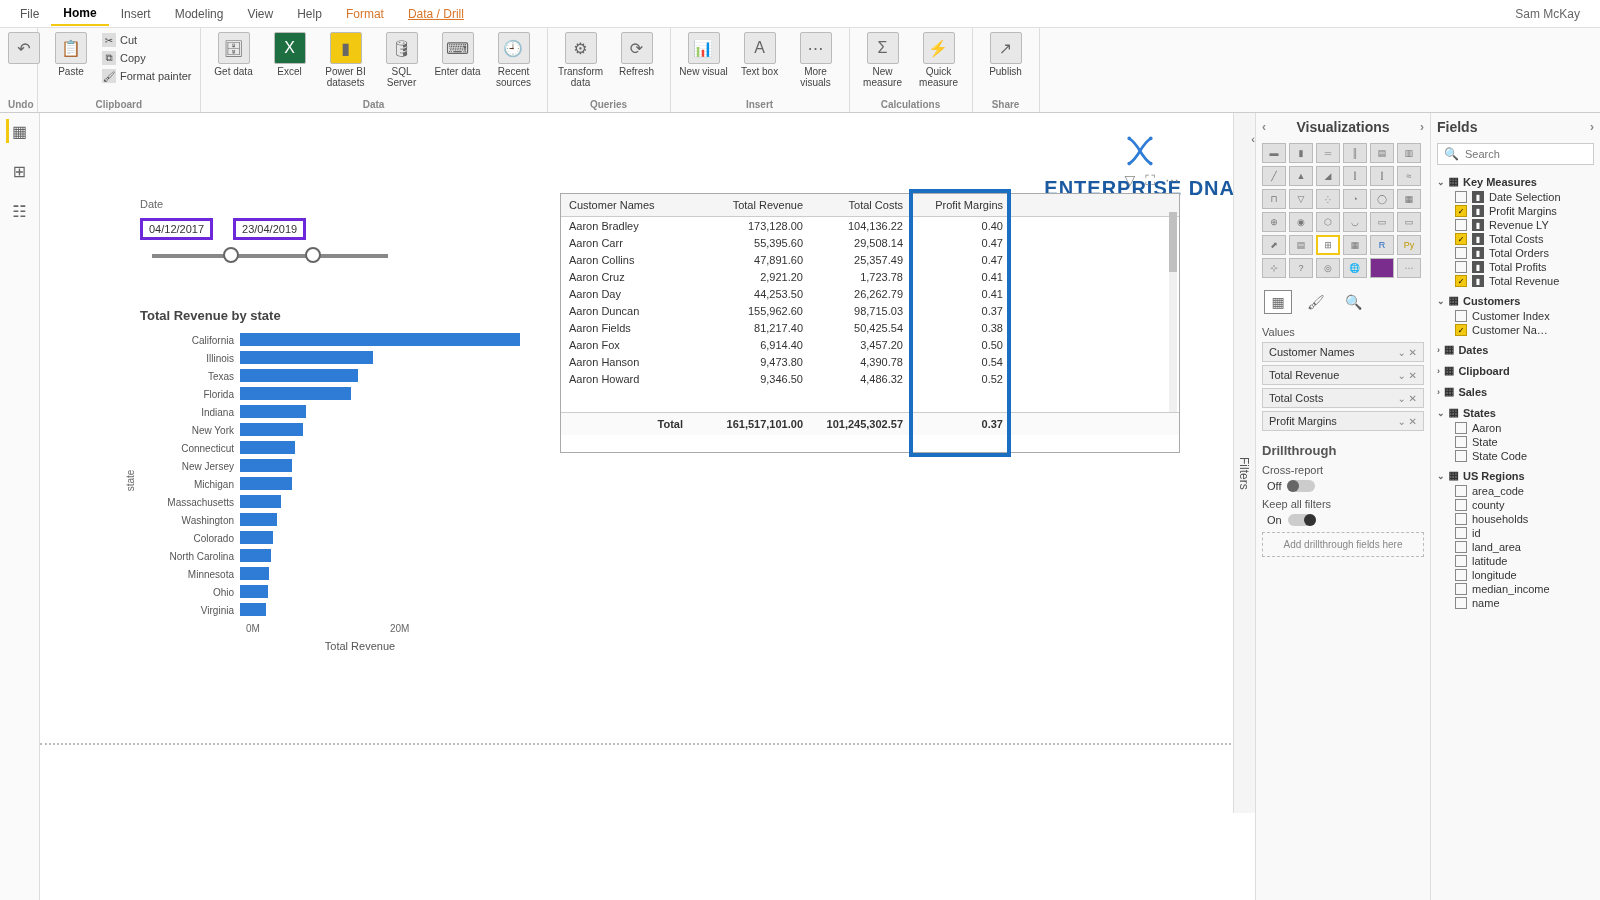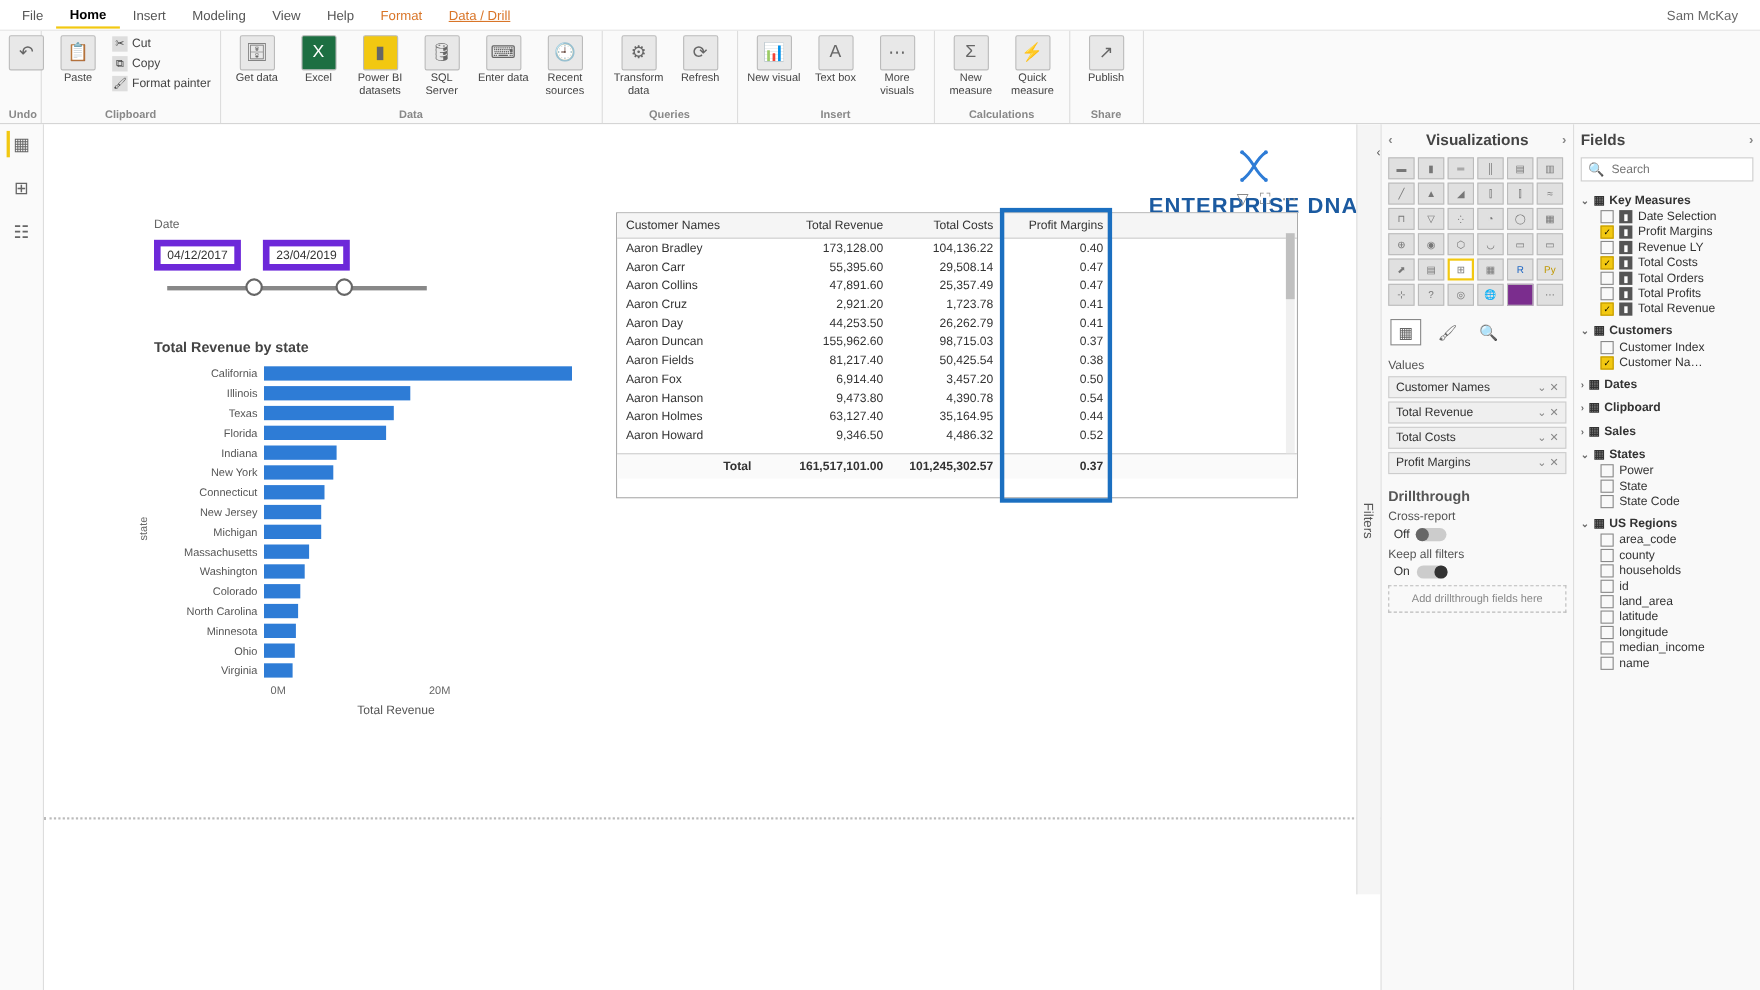--- a/index.html
+++ b/index.html
@@ -32,21 +32,21 @@
 .leftrail .ritem.active { border-left: 3px solid #f2c811; margin-left:-3px; }
 
 
 .canvas { position: absolute; left: 40px; top: 113px; right: 345px; bottom: 0; background: #fff; }
 .logo { position: absolute; right: 20px; top: 20px; display:flex; align-items:center; gap:8px;flex-direction:column; }
 .logo-icon { width:36px; height:36px; }
 .logo-text { font-size: 20px; font-weight: 600; color: #1b5aa0; letter-spacing: 1px; }
 .date-slicer { position: absolute; left: 100px; top: 85px; width: 260px; }
 .date-slicer .title { font-size: 11px; color: #666; margin-bottom: 8px; }
 .date-slicer .inputs { display: flex; gap: 20px; margin-bottom: 14px; }
-.date-slicer .inputs span { border: 6px solid #6d28d9; padding: 2px 6px; font-size: 11px; background:#fff; }
+.date-slicer .inputs span { border: 3px solid #6d28d9; padding: 2px 6px; font-size: 11px; background:#fff; }
 .slider-track { height: 4px; background: #888; position: relative; margin: 0 12px; }
 .slider-thumb { width: 16px; height: 16px; border: 2px solid #666; border-radius: 50%; background: #fff; position: absolute; top: -7px; }
 
 .barchart { position: absolute; left: 100px; top: 195px; width: 380px; }
 .barchart .title { font-size: 13px; color: #444; margin-bottom: 8px; font-weight:600; }
 .bars { position: relative; }
 .bar-row { display: flex; align-items: center; height: 18px; }
 .bar-label { width: 100px; text-align: right; font-size: 10px; color: #555; padding-right: 6px; }
 .bar-track { flex: 1; position: relative; height: 14px; }
 .bar-fill { height: 13px; background: #2e7cd6; }
@@ -440,26 +440,20 @@
           <div class="col-name">Aaron Fox</div>
           <div class="col-rev">6,914.40</div>
           <div class="col-cost">3,457.20</div>
           <div class="col-margin">0.50</div>
         </div>
         <div class="table-row">
           <div class="col-name">Aaron Hanson</div>
           <div class="col-rev">9,473.80</div>
           <div class="col-cost">4,390.78</div>
           <div class="col-margin">0.54</div>
-        </div>
-        <div class="table-row">
-          <div class="col-name">Aaron Holmes</div>
-          <div class="col-rev">63,127.40</div>
-          <div class="col-cost">35,164.95</div>
-          <div class="col-margin">0.44</div>
         </div>
         <div class="table-row">
           <div class="col-name">Aaron Howard</div>
           <div class="col-rev">9,346.50</div>
           <div class="col-cost">4,486.32</div>
           <div class="col-margin">0.52</div>
         </div>
       </div>
     <div class="table-footer">
       <div class="col-name">Total</div>
@@ -657,21 +651,21 @@
           </div>
         </div>
         <div class="field-table">
           <div class="table-head">
             <span class="exp">⌄</span>
             <span>▦</span>
             <span>States</span>
           </div>
           <div class="field-item">
             <span class="chk"></span>
-            <span>Power</span>
+            <span>Aaron</span>
           </div>
           <div class="field-item">
             <span class="chk"></span>
             <span>State</span>
           </div>
           <div class="field-item">
             <span class="chk"></span>
             <span>State Code</span>
           </div>
         </div>

